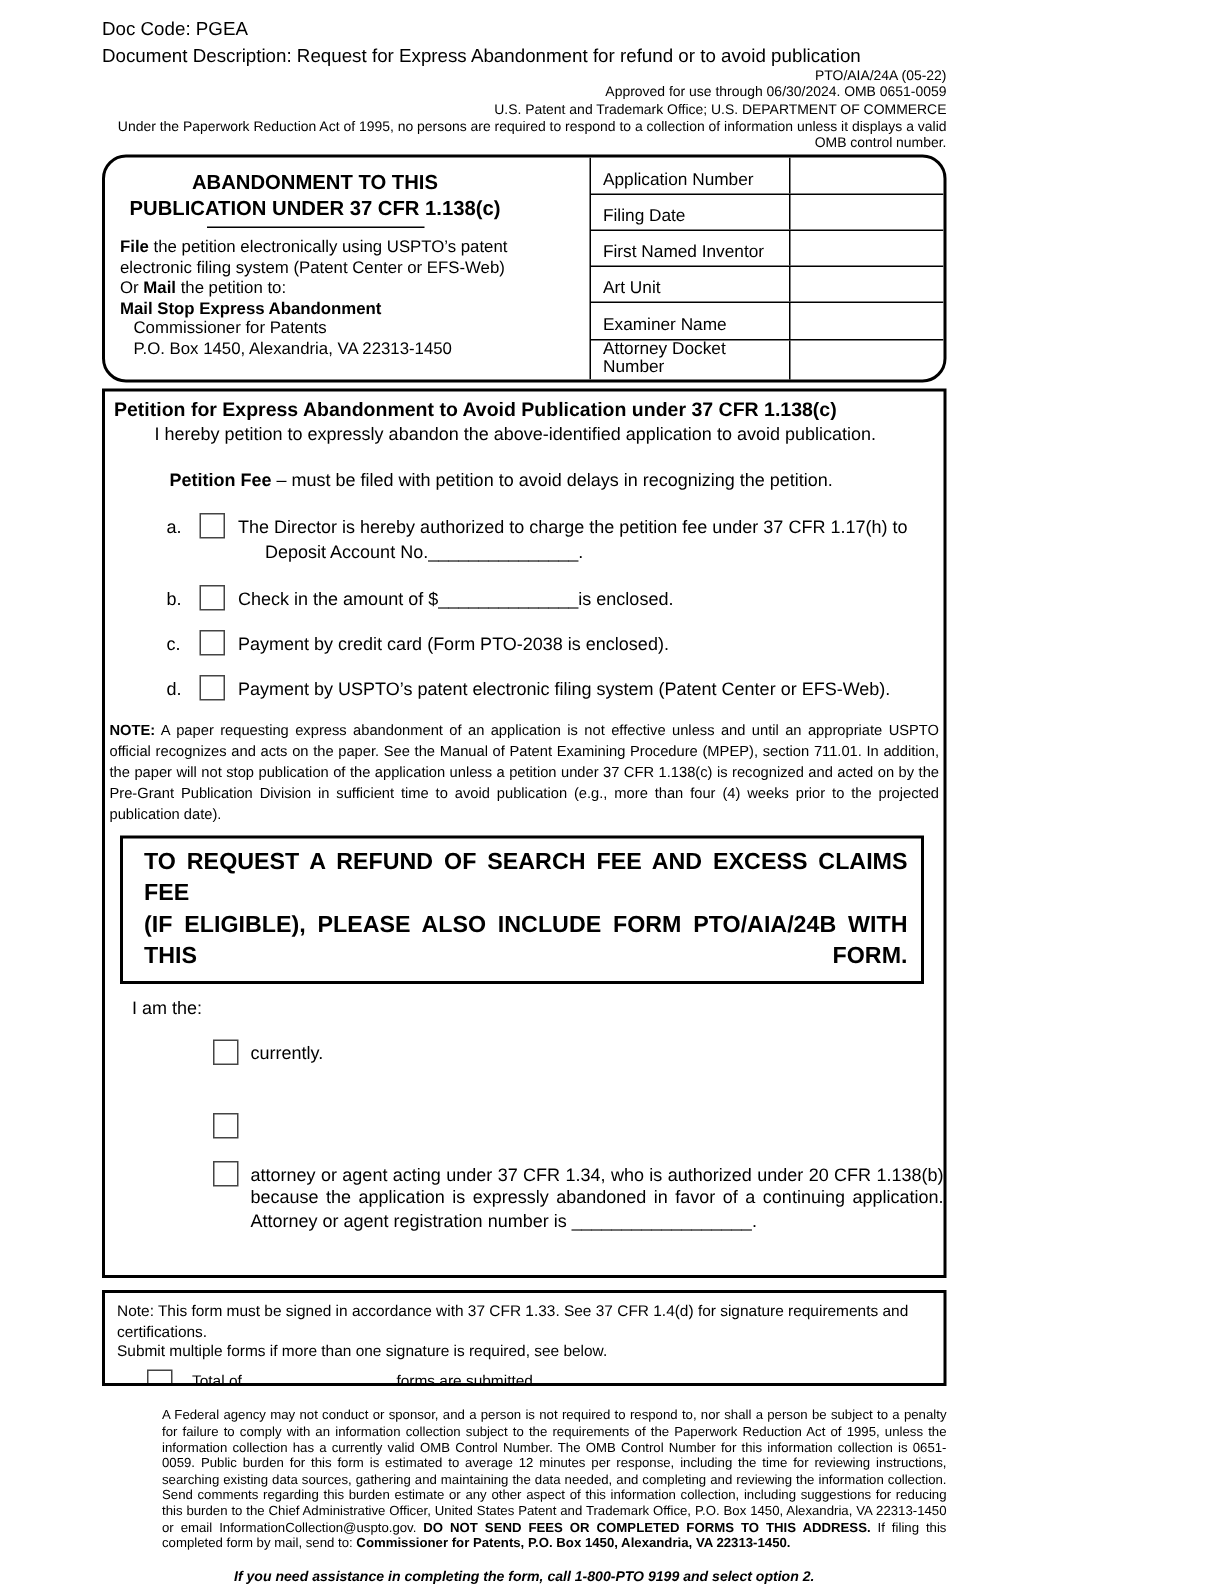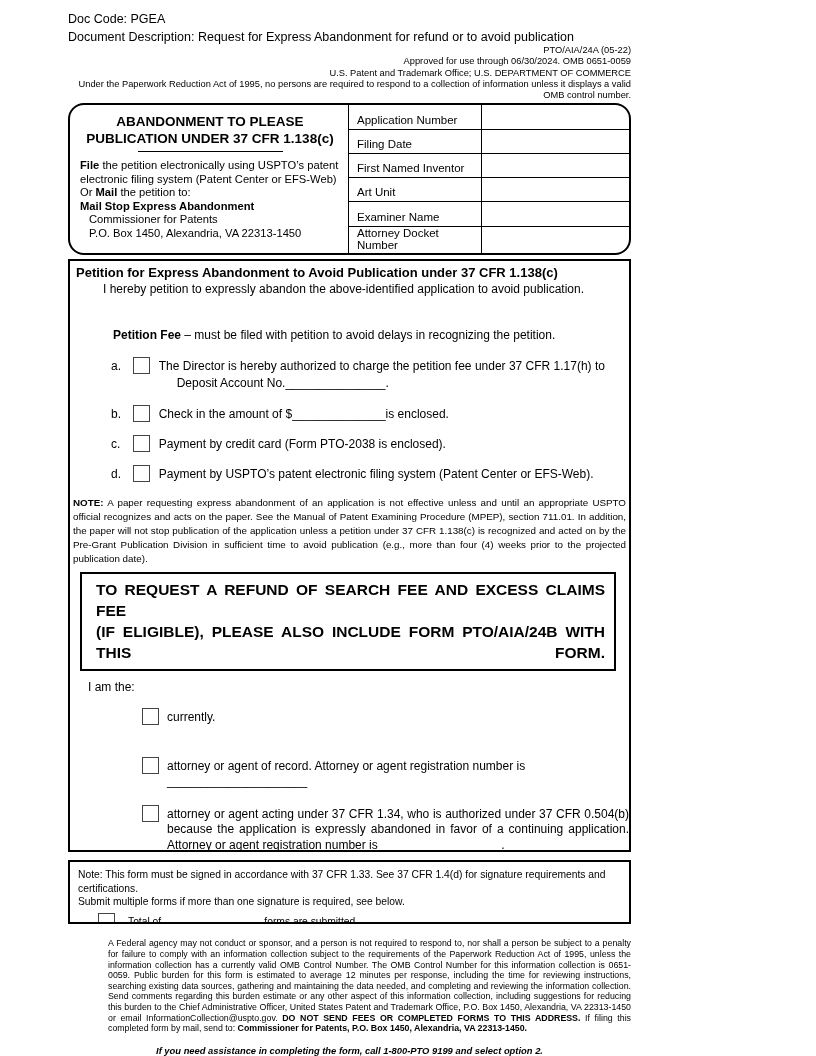--- a/index.html
+++ b/index.html
@@ -12,31 +12,31 @@
   .doc-desc { font-size:12.5px; margin-top:4px; }
   .meta-right { text-align:right; font-size:9.3px; line-height:11.3px; margin-top:1px; }
 
   
   .header-box { margin-top:2px; border:2px solid #000; border-radius:16px; display:flex; height:152px; overflow:hidden; background:#fff; }
   .hb-left { width:278px; padding:7px 8px 0 10px; }
   .hb-title { font-weight:bold; font-size:13.5px; line-height:16.5px; text-align:center; padding-top:2px; }
   .hb-underline { width:145px; border-bottom:1.6px solid #000; margin:4px auto 7px auto; }
   .hb-info { font-size:11.2px; line-height:13.4px; }
   .hb-indent { padding-left:9px; }
-  .hb-right { flex:1; border-left:1.6px solid #000; display:flex; flex-direction:column; }
+  .hb-right { flex:1; border-left:1.6px solid #000; display:flex; flex-direction:column;margin-left:45px; }
   .hb-row { flex:1; display:flex; border-bottom:1.6px solid #000; }
   .hb-row:last-child { border-bottom:none; }
   .hb-label { width:132px; display:flex; align-items:flex-end; padding:0 2px 3px 8px; font-size:11.5px; }
   .hb-value { flex:1; border-left:1.6px solid #000; }
 
   
   .main-box { margin-top:4px; border:2.5px solid #000; height:593px; overflow:hidden; padding-top:4px; }
   .pm-title { font-weight:bold; font-size:13px; margin-left:6px; }
   .pm-statement { font-size:12px; margin:2px 10px 0 33px; }
-  .pm-fee { font-size:12px; margin:32px 0 0 43px; }
+  .pm-fee { font-size:12px; margin:17px 0 0 43px; }
   .opt { display:flex; align-items:flex-start; margin-left:41px; font-size:12px; }
   .opt-letter { width:24px; padding-top:2px; }
   .cb { width:17px; height:17px; border:1.6px solid #444; background:#fff; display:inline-block; flex:none; }
   .opt-text { margin-left:9px; padding-top:2px; width:520px; line-height:15px; }
   .opt-line2 { margin-left:18px; margin-top:2px; }
   .note-para { font-size:9.8px; line-height:13.8px; text-align:justify; margin:14px 3px 0 3px; }
   .refund-box { border:2.5px solid #000; margin:7px 13px 0 10px; padding:5px 9px 6px 14px; font-weight:bold; font-size:15.5px; line-height:21px; }
   .refund-line { text-align:justify; text-align-last:justify; }
   .i-am-the { font-size:12px; margin:9px 0 0 18px; }
   .role { display:flex; align-items:flex-start; margin-left:72px; font-size:12px; }
@@ -70,21 +70,21 @@
   <div class="meta-right">
     <div>PTO/AIA/24A (05-22)</div>
     <div>Approved for use through 06/30/2024. OMB 0651-0059</div>
     <div>U.S. Patent and Trademark Office; U.S. DEPARTMENT OF COMMERCE</div>
     <div>Under the Paperwork Reduction Act of 1995, no persons are required to respond to a collection of information unless it displays a valid OMB control number.</div>
   </div>
 
   <div class="header-box">
     <div class="hb-left">
       <div class="hb-title">
-        <div>ABANDONMENT TO PLEASE</div>
+        <div>ABANDONMENT TO THIS</div>
         <div>PUBLICATION UNDER 37 CFR 1.138(c)</div>
       </div>
       <div class="hb-underline"></div>
       <div class="hb-info">
         <div><b>File</b><span> the petition electronically using USPTO’s patent electronic filing system (Patent Center or EFS-Web)</span></div>
         <div><span>Or </span><b>Mail</b><span> the petition to:</span></div>
         <div><b>Mail Stop Express Abandonment</b></div>
         <div class="hb-indent">Commissioner for Patents</div>
         <div class="hb-indent">P.O. Box 1450, Alexandria, VA  22313-1450</div>
       </div>
@@ -158,26 +158,25 @@
 
     <div class="i-am-the">I am the:</div>
 
     <div class="role" style="margin-top:14px;">
       <span class="cb"></span>
       <div class="role-text">currently.</div>
     </div>
 
     <div class="role" style="margin-top:31px;">
       <span class="cb"></span>
-      <div class="role-text"><span>attorney or agent of record. Attorney or agent registration number is </span><span class="fill">_____________________</span></div>
     </div>
 
     <div class="role" style="margin-top:15px;">
       <span class="cb"></span>
-      <div class="role-text role-justify"><span>attorney or agent acting under 37 CFR 1.34, who is authorized under 37 CFR 0.504(b) because the application is expressly abandoned in favor of a continuing application. Attorney or agent registration number is </span><span class="fill">__________________</span><span>.</span></div>
+      <div class="role-text role-justify"><span>attorney or agent acting under 37 CFR 1.34, who is authorized under 20 CFR 1.138(b) because the application is expressly abandoned in favor of a continuing application. Attorney or agent registration number is </span><span class="fill">__________________</span><span>.</span></div>
     </div>
 
     <div class="sig-row" style="margin-top:39px;">
       <div class="sig-col-l">
         <div class="sig-line"></div>
         <div class="sig-label">Signature</div>
       </div>
       <div class="sig-col-r">
         <div class="sig-line"></div>
         <div class="sig-label">Date</div>

